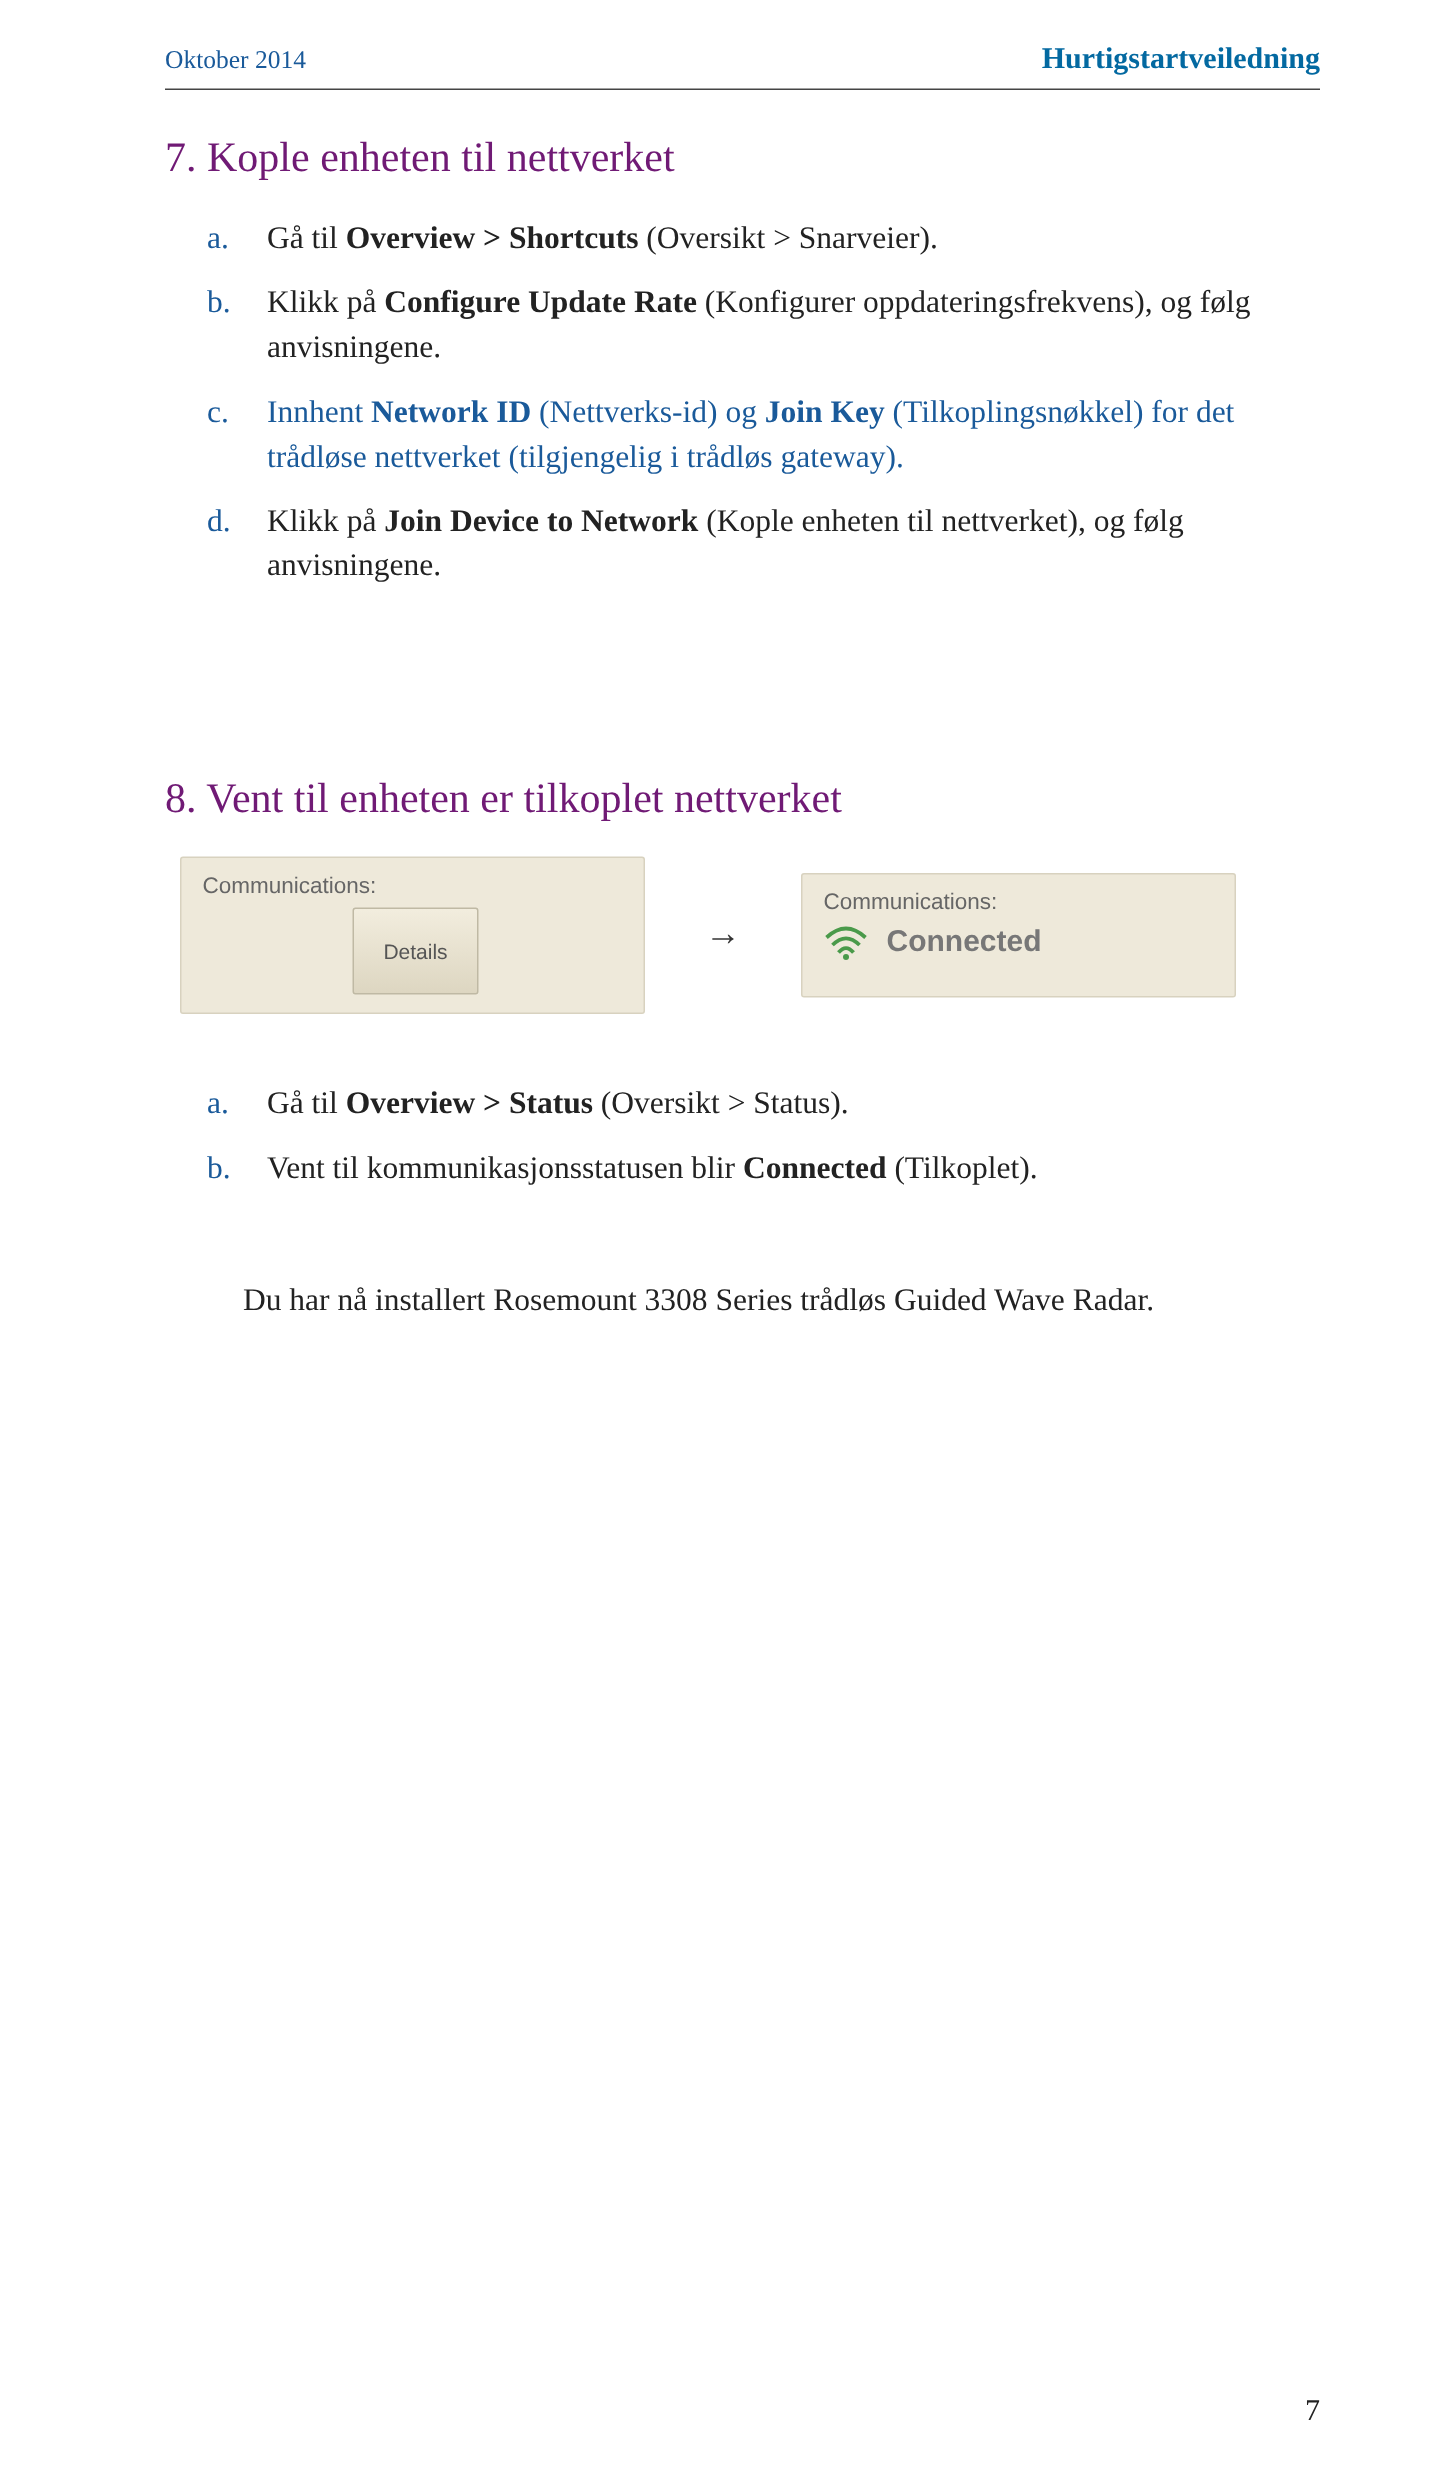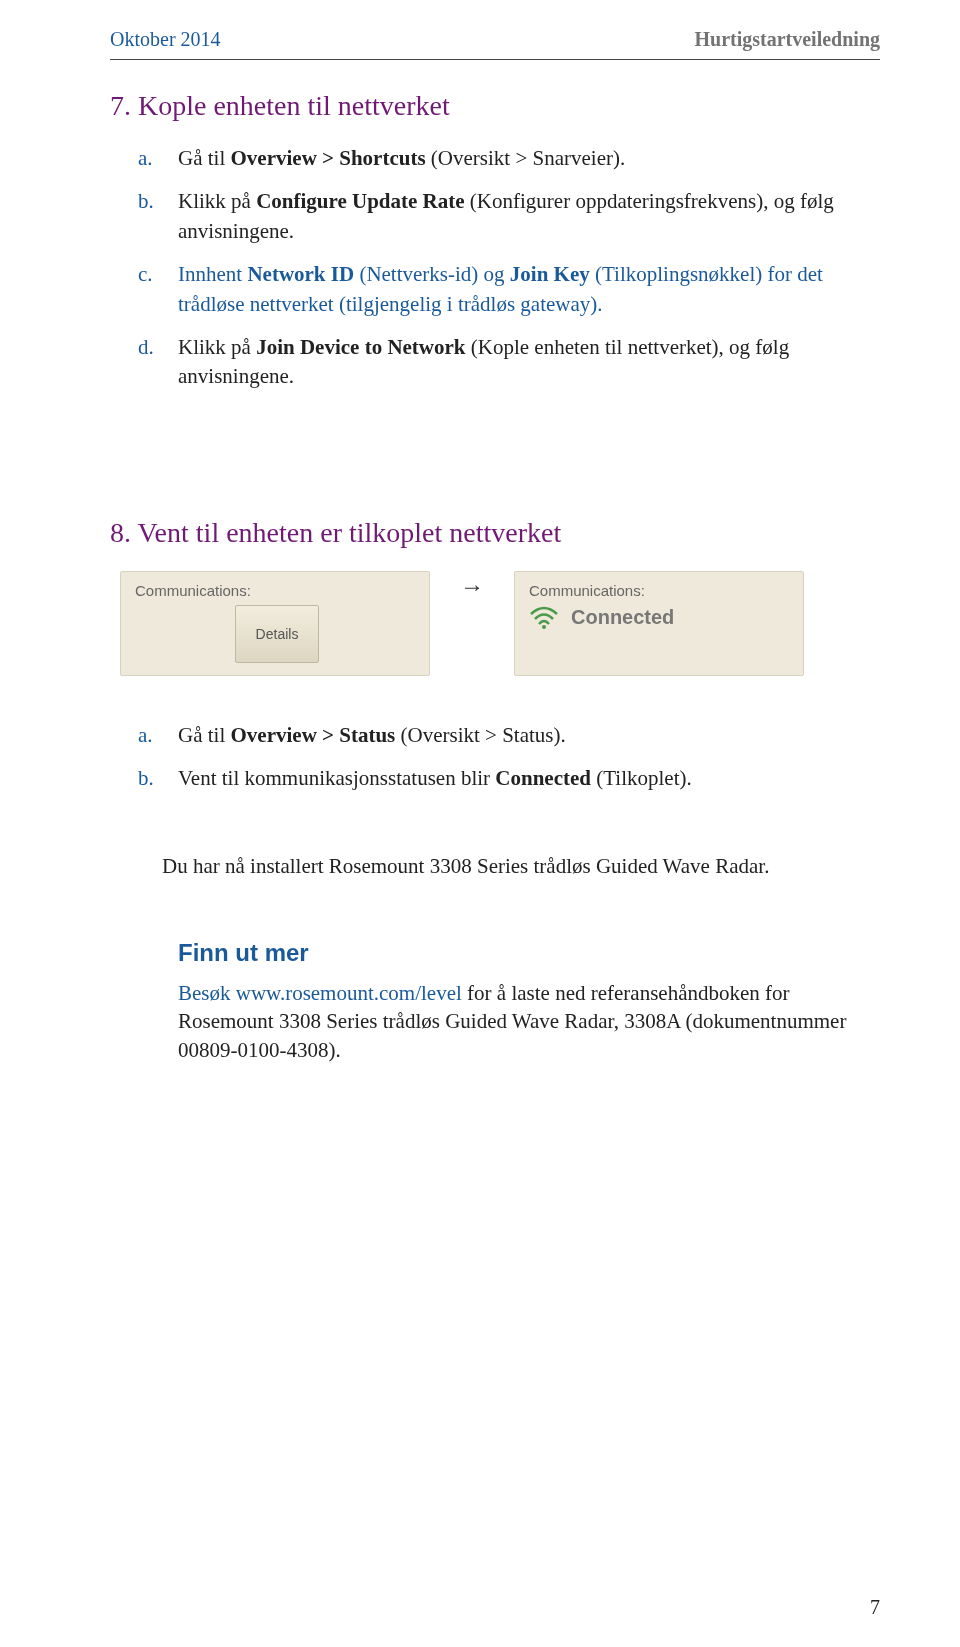--- a/index.html
+++ b/index.html
@@ -15,24 +15,24 @@
     padding: 28px 80px 40px 110px;
   }
   .header-row {
     display: flex;
     justify-content: space-between;
     align-items: baseline;
     margin-bottom: 8px;
   }
   .header-date {
     color: #1a5a9a;
-    font-size: 20px;
+    font-size: 17px;
   }
   .header-guide {
-    color: #737373;
+    color: #0369a1;
     font-size: 20px;
     font-weight: bold;
   }
   .divider {
     border: none;
     border-top: 1.5px solid #444;
     margin-bottom: 30px;
   }
   h2.section-title {
     color: #701a75;
@@ -57,21 +57,22 @@
     left: -40px;
     top: 0;
     color: #1a5a9a;
   }
   .item-a .marker, .item-b .marker, .item-d .marker { color: #222; }
   .item-c .marker { color: #1a5a9a; }
   .item-c { color: #1a5a9a !important; }
   .bold { font-weight: bold; }
   .figure-row {
     display: flex;
-    gap: 30px;
+    align-items: center;
+    gap: 40px;
     margin: 20px 0 45px 0;
     padding-left: 10px;
   }
   .status-box {
     background: #eee9da;
     border: 1px solid #d8d2bf;
     padding: 10px 14px 12px 14px;
     width: 310px;
     font-family: Arial, sans-serif;
     border-radius: 2px;
@@ -216,22 +217,16 @@
       <span>Vent til kommunikasjonsstatusen blir </span><span class="bold">Connected</span><span> (Tilkoplet).</span>
     </li>
   </ol>
 
   <div style="height:38px;"></div>
 
   <p class="paragraph" style="margin-left:52px;">Du har nå installert Rosemount 3308 Series trådløs Guided Wave Radar.</p>
 
   <div style="height:18px;"></div>
 
-  <div style="margin-left:68px;">
-    <h3 class="subtitle">Finn ut mer</h3>
-    <p class="body-text">
-      <span class="link-text">Besøk </span><span class="link-text">www.rosemount.com/level</span><span> for å laste ned referansehåndboken for Rosemount 3308 Series trådløs Guided Wave Radar, 3308A (dokumentnummer 00809-0100-4308).</span>
-    </p>
-  </div>
 
 </div>
 
 <div class="page-num">7</div>
 
 </body></html>

